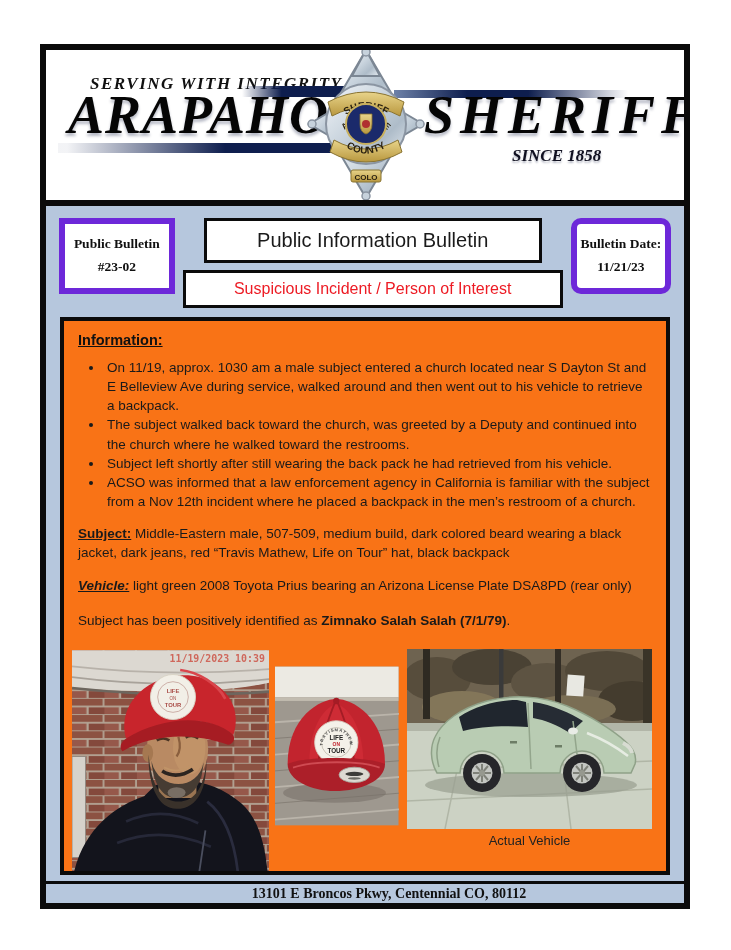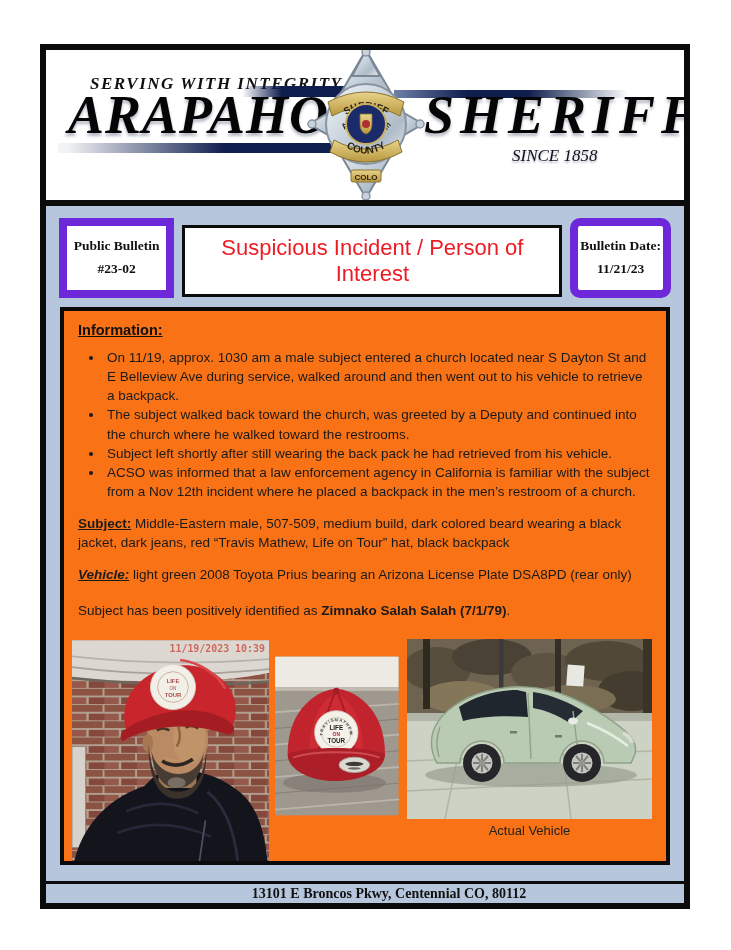--- a/index.html
+++ b/index.html
@@ -4,35 +4,35 @@
 <style>
   html,body{margin:0;padding:0;background:#fff;}
   body{width:731px;height:950px;position:relative;font-family:"Liberation Sans",sans-serif;-webkit-font-smoothing:antialiased;}
   .sheet{position:absolute;left:40px;top:44px;width:638px;border:6px solid #0b0b0b;}
   
   .hdr{position:relative;height:150px;background:#fff;border-bottom:6px solid #0b0b0b;overflow:hidden;}
   .tagline{position:absolute;left:44px;top:24px;font-family:"Liberation Serif",serif;font-style:italic;font-weight:bold;font-size:17px;letter-spacing:1.5px;color:#111;}
   .agency{position:absolute;font-family:"Liberation Serif",serif;font-style:italic;font-weight:bold;color:#050505;font-size:54px;line-height:1;text-shadow:0 3px 3px rgba(10,20,60,.30);z-index:3;}
   .agency-left{left:22px;top:38px;letter-spacing:1px;}
   .agency-right{left:378px;top:38px;letter-spacing:6px;}
-  .since{position:absolute;left:466px;top:96px;font-family:"Liberation Serif",serif;font-style:italic;font-weight:normal;font-size:17px;color:#101020;text-shadow:0 2px 2px rgba(10,20,60,.3);z-index:3;}
+  .since{position:absolute;left:466px;top:96px;font-family:"Liberation Serif",serif;font-style:italic;font-weight:bold;font-size:17px;color:#101020;text-shadow:0 2px 2px rgba(10,20,60,.3);z-index:3;}
   .bar{position:absolute;z-index:1;}
   .barA{left:196px;top:36px;width:132px;height:11px;background:linear-gradient(to right,rgba(14,30,78,0) 0,#0e1e4e 30%,#0e1e4e 100%);}
   .barB{left:348px;top:40px;width:244px;height:8px;background:linear-gradient(to right,#6d81a8 0,#0e1e4e 30%,#0e1e4e 55%,rgba(255,255,255,0) 96%);}
   .barC{left:12px;top:93px;width:304px;height:10px;background:linear-gradient(to left,#0e1e4e 45%,rgba(14,30,78,.05) 97%);}
   .badge{position:absolute;left:258px;top:-4px;width:124px;height:158px;z-index:5;}
   
   .blue{position:relative;background:#b6c7dd;height:697px;padding:12px 13px 0;box-sizing:border-box;}
   .toprow{display:flex;align-items:flex-start;}
-  .numbox,.datebox{background:#fff;border:8px solid #6d28d9;text-align:center;font-family:"Liberation Serif",serif;font-weight:bold;font-size:13.5px;color:#111;padding:9px 2px;line-height:1.7;}
+  .numbox,.datebox{background:#fff;border:6px solid #6d28d9;text-align:center;font-family:"Liberation Serif",serif;font-weight:bold;font-size:13.5px;color:#111;padding:9px 2px;line-height:1.7;}
   .numbox{width:104px;}
   .datebox{width:88px;border-radius:10px;}
   .centercol{flex:1;margin:0 8px;}
   .pib{width:332px;margin:0 auto;background:#fff;border:3px solid #0b0b0b;text-align:center;font-size:20px;color:#1a1a1a;padding:8px 0;}
-  .incident{width:374px;margin:7px auto 0;background:#fff;border:3px solid #0b0b0b;text-align:center;font-size:22px;color:#ed1b24;padding:7px 0;}
+  .incident{width:374px;margin:7px auto 0;background:#fff;border:3px solid #0b0b0b;text-align:center;font-size:16px;color:#ed1b24;padding:7px 0;}
   
   .main{margin:9px 1px 0;background:#f97316;border:4px solid #0b0b0b;height:558px;box-sizing:border-box;padding:9px 14px;overflow:hidden;}
   .infohead{font-weight:bold;font-size:14.5px;text-decoration:underline;color:#111;margin:2px 0 10px;}
   ul.bullets{margin:0 0 0 6px;padding-left:20px;color:#1a1a1a;}
   ul.bullets li{font-size:13.5px;line-height:1.42;padding-left:3px;margin:0;}
   .para{font-size:13.5px;line-height:1.42;color:#1a1a1a;margin:13px 0 0;}
   .lbl-u{font-weight:bold;text-decoration:underline;}
   .lbl-iu{font-weight:bold;font-style:italic;text-decoration:underline;margin-top:36px;}
   .bold{font-weight:bold;}
   
@@ -113,20 +113,21 @@
   </div>
 
   <div class="blue">
 
     <div class="toprow">
       <div class="numbox">
         <div>Public Bulletin</div>
         <div>#23-02</div>
       </div>
       <div class="centercol">
+        <div class="pib">Public Information Bulletin</div>
         <div class="incident">Suspicious Incident / Person of Interest</div>
       </div>
       <div class="datebox">
         <div>Bulletin Date:</div>
         <div>11/21/23</div>
       </div>
     </div>
 
     <div class="main">
       <div class="infohead">Information:</div>

